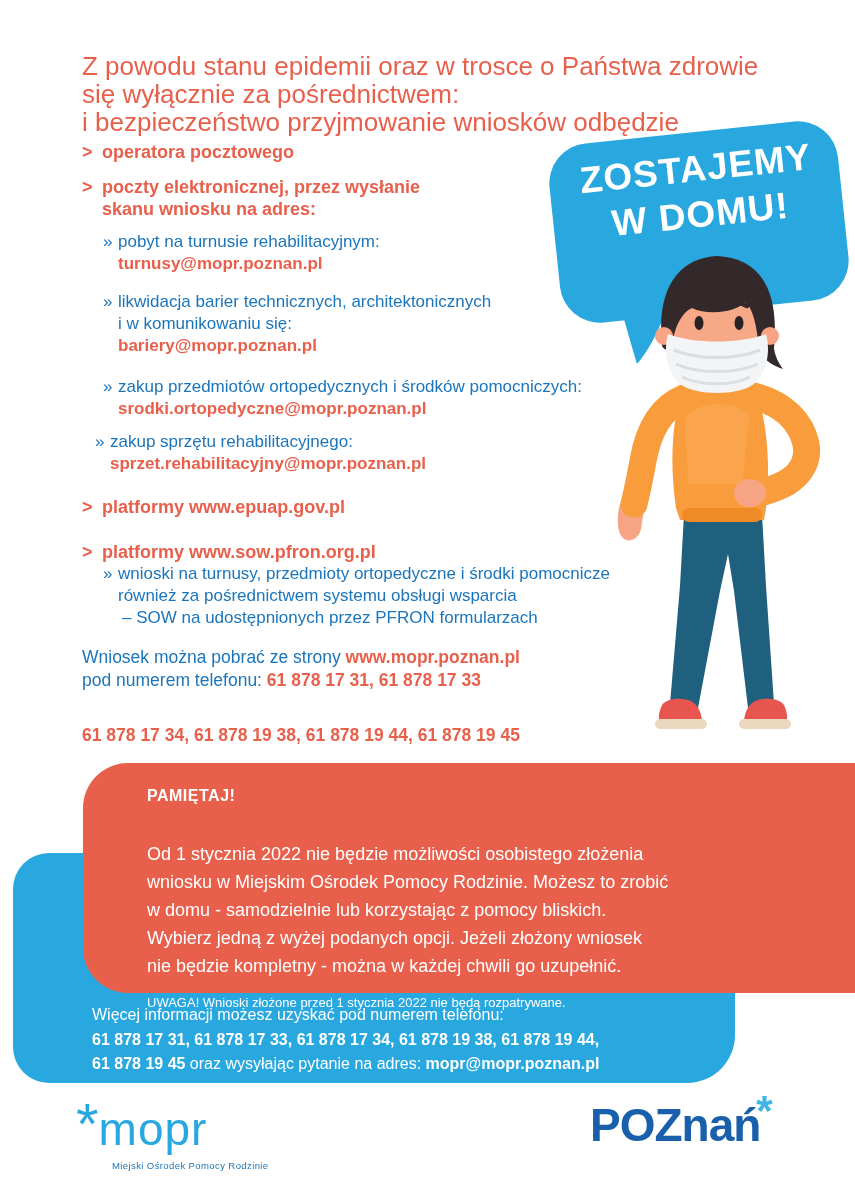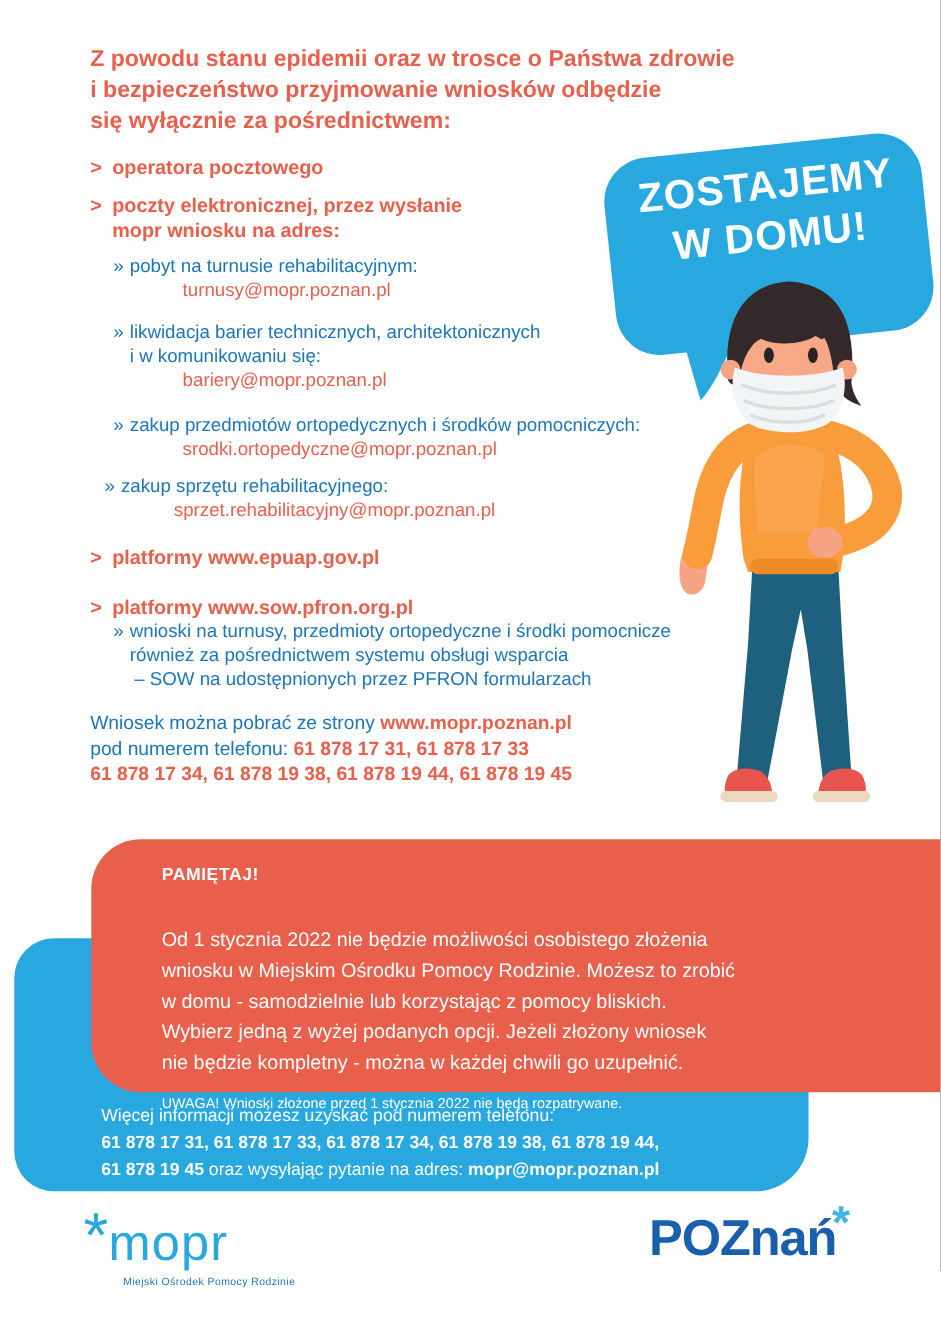--- a/index.html
+++ b/index.html
@@ -14,28 +14,28 @@
   }
   *{margin:0;padding:0;box-sizing:border-box;}
   html,body{background:#888;}
   .page{
     position:relative;width:855px;height:1200px;background:#ffffff;
     margin:0 auto;overflow:hidden;
     font-family:"Liberation Sans",sans-serif;
   }
   .abs{position:absolute;}
   .line{white-space:nowrap;display:block;}
-  .red{color:var(--red);}
+  .red{color:var(--red);margin-top:32px;}
   .b{font-weight:700;}
 
-  .intro{left:82px;top:40px;font-size:21px;font-weight:700;color:var(--red);line-height:28px;}
+  .intro{left:82px;top:52px;font-size:26px;font-weight:400;color:var(--red);line-height:28px;}
 
   .lvl1{font-size:18px;font-weight:700;color:var(--red);line-height:22px;}
   .lvl2{font-size:17px;color:var(--blue);line-height:22px;}
-  .email{font-size:17px;font-weight:400;color:var(--red);line-height:22px;margin-left:48px;}
+  .email{font-size:17px;font-weight:700;color:var(--red);line-height:22px;}
   .row{display:flex;}
   .bullet1{width:20px;flex:0 0 20px;}
   .bullet2{width:15px;flex:0 0 15px;}
   .cont1{padding-left:20px;}
   .cont2{padding-left:15px;}
   .cont3{padding-left:19px;}
 
   .dl{left:82px;top:646px;font-size:17.5px;line-height:23px;color:var(--blue);}
   .dl .red{font-weight:700;}
 
@@ -75,35 +75,35 @@
   .poznan{left:590px;top:1098px;color:var(--navy);font-weight:700;font-size:46px;letter-spacing:-1px;}
   .poznan .ast{color:#3FB4E5;font-size:42px;position:relative;top:-16px;left:-4px;letter-spacing:0;}
 </style>
 </head>
 <body>
 
 <div class="page">
 
   <div class="abs intro">
     <span class="line">Z powodu stanu epidemii oraz w trosce o Państwa zdrowie</span>
+    <span class="line">się wyłącznie za pośrednictwem:</span>
     <span class="line">i bezpieczeństwo przyjmowanie wniosków odbędzie</span>
-    <span class="line">się wyłącznie za pośrednictwem:</span>
   </div>
 
   <div class="abs lvl1 row" style="left:82px;top:141px;">
     <span class="bullet1">&gt;</span>
     <span class="line">operatora pocztowego</span>
   </div>
 
   <div class="abs lvl1" style="left:82px;top:176px;">
     <span class="row">
       <span class="bullet1">&gt;</span>
       <span class="line">poczty elektronicznej, przez wysłanie</span>
     </span>
-    <span class="line cont1">mopr wniosku na adres:</span>
+    <span class="line cont1">skanu wniosku na adres:</span>
   </div>
 
   <div class="abs" style="left:103px;top:231px;">
     <span class="row lvl2">
       <span class="bullet2">»</span>
       <span class="line">pobyt na turnusie rehabilitacyjnym:</span>
     </span>
     <span class="line email cont2">turnusy@mopr.poznan.pl</span>
   </div>
 
@@ -205,21 +205,21 @@
     <path d="M78,118 C100,128 138,128 160,118" fill="none" stroke="#D9DEE1" stroke-width="3"></path>
     <path d="M84,131 C103,140 135,140 152,131" fill="none" stroke="#D9DEE1" stroke-width="3"></path>
   </svg>
 
   <div class="abs bluebox"></div>
 
   <div class="abs redbox">
     <div class="title">PAMIĘTAJ!</div>
     <div class="body">
       <span class="line">Od 1 stycznia 2022 nie będzie możliwości osobistego złożenia</span>
-      <span class="line">wniosku w Miejskim Ośrodku Pomocy Rodzinie. Możesz to zrobić</span>
+      <span class="line">wniosku w Miejskim Ośrodek Pomocy Rodzinie. Możesz to zrobić</span>
       <span class="line">w domu - samodzielnie lub korzystając z pomocy bliskich.</span>
       <span class="line">Wybierz jedną z wyżej podanych opcji. Jeżeli złożony wniosek</span>
       <span class="line">nie będzie kompletny - można w każdej chwili go uzupełnić.</span>
     </div>
     <div class="warning line">UWAGA! Wnioski złożone przed 1 stycznia 2022 nie będą rozpatrywane.</div>
   </div>
 
   <div class="abs info">
     <span class="line">Więcej informacji możesz uzyskać pod numerem telefonu:</span>
     <span class="line b">61 878 17 31, 61 878 17 33, 61 878 17 34, 61 878 19 38, 61 878 19 44,</span>

